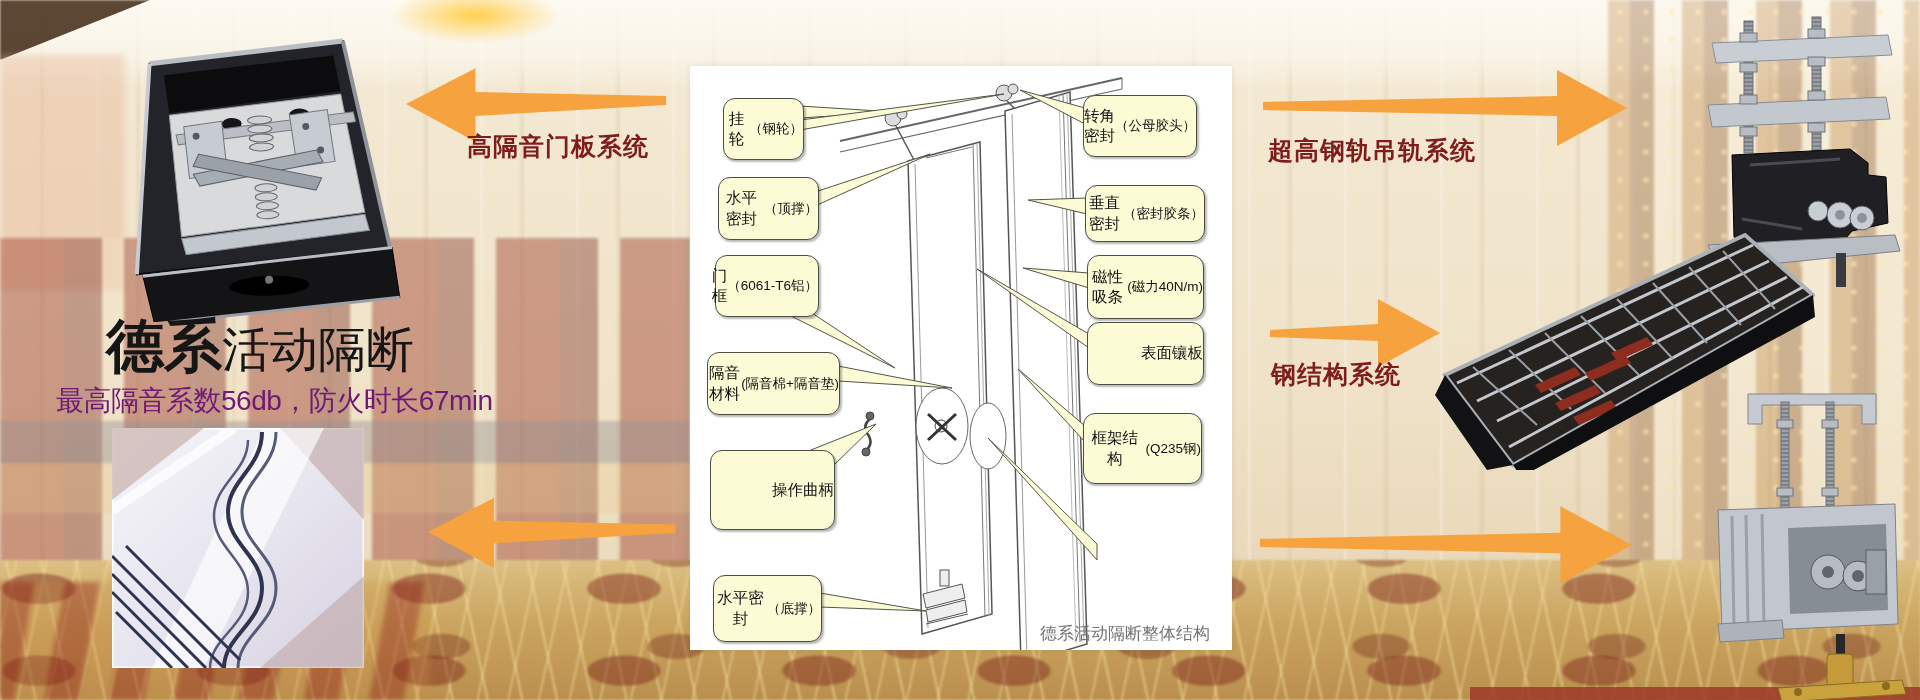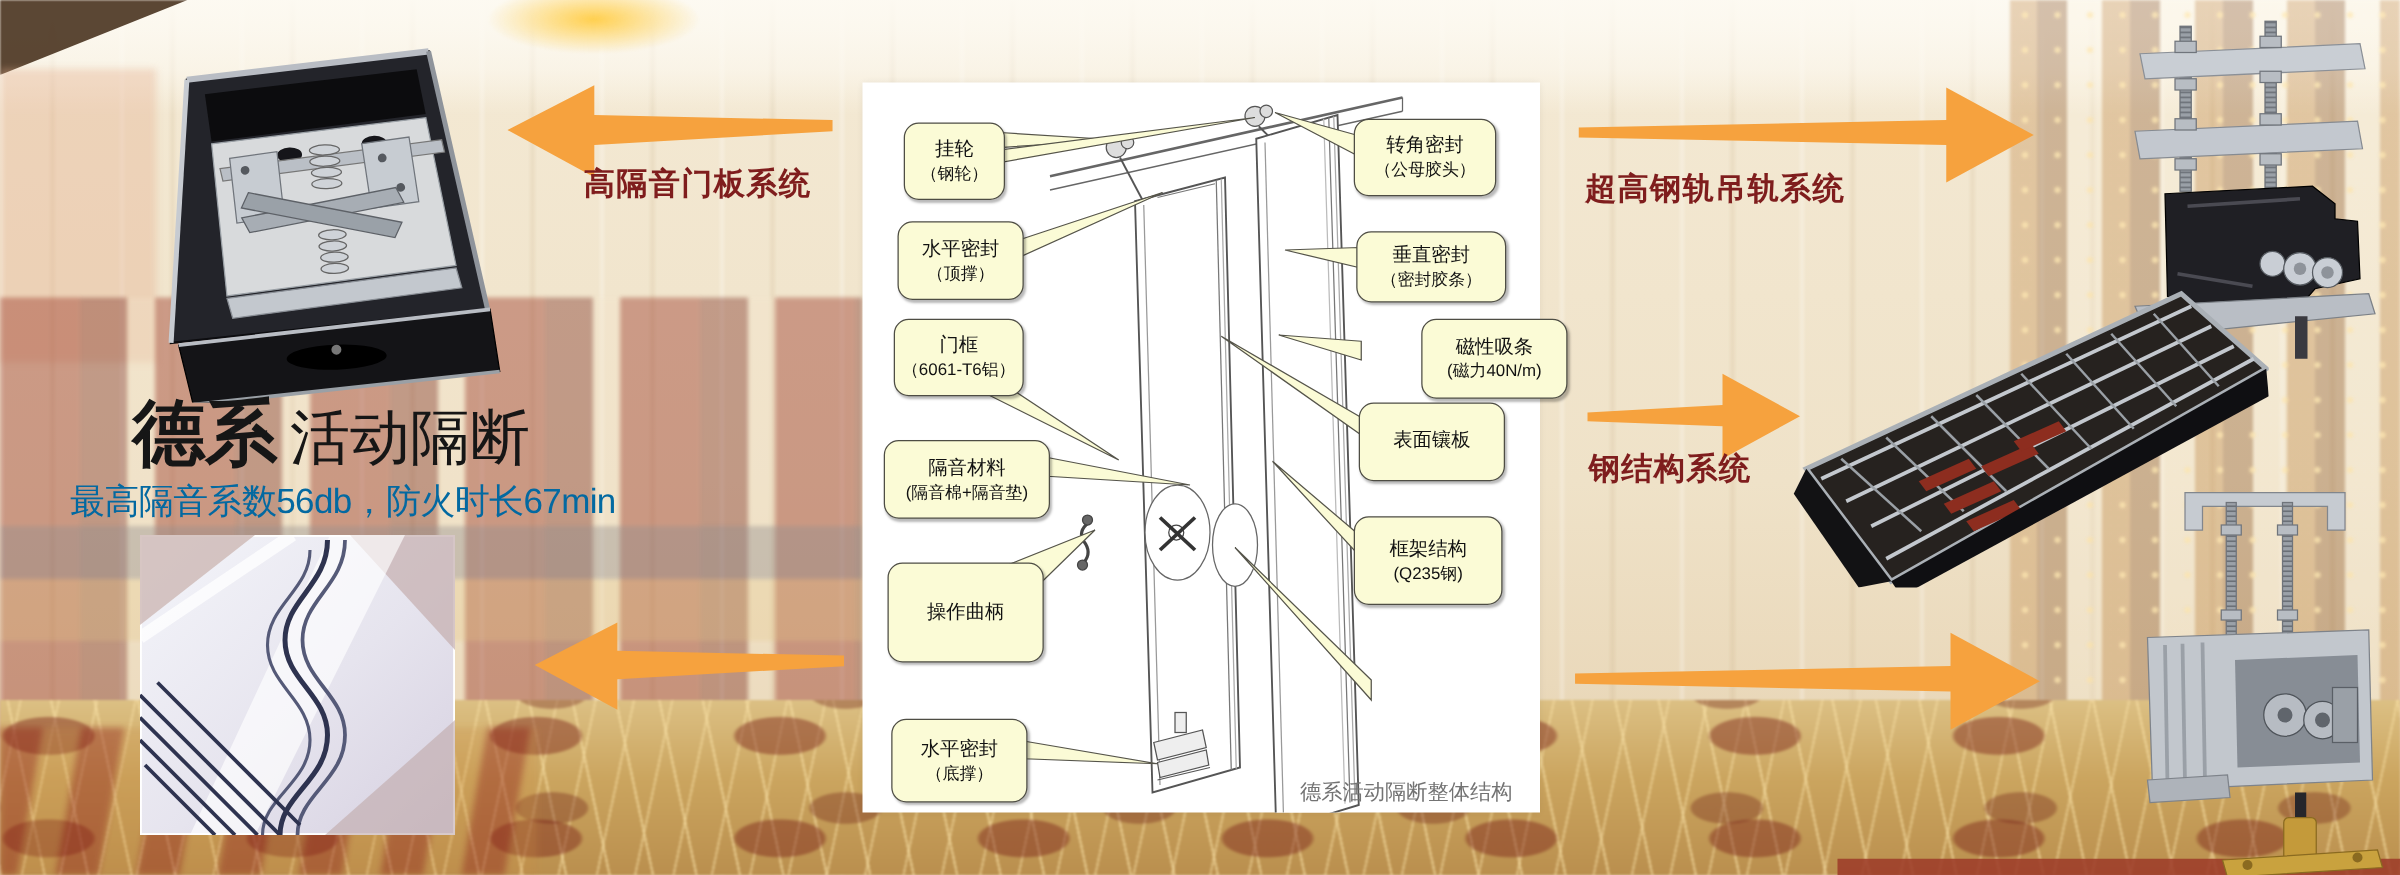--- a/index.html
+++ b/index.html
@@ -33,34 +33,34 @@
       repeating-linear-gradient(-78deg,rgba(248,224,165,.45) 0 2px,rgba(0,0,0,0) 2px 30px),
       linear-gradient(180deg,#dcc084 0%,#cba55f 45%,#ba8f4e 100%);}
   .bg-carpet-redL{left:0;bottom:0;width:430px;height:118px;opacity:.85;filter:blur(2.5px);
     background:repeating-linear-gradient(100deg,rgba(150,45,30,.55) 0 34px,rgba(202,142,72,.30) 34px 64px);}
   .bg-carpet-redR{right:0;bottom:0;width:450px;height:13px;background:#9c3a28;opacity:.85;}
   
   .center-panel{left:690px;top:66px;width:542px;height:584px;background:#fff;box-shadow:0 0 6px rgba(0,0,0,.08);}
   .diagram-svg{left:690px;top:66px;width:542px;height:584px;}
   
   .callout{position:absolute;background:#FBFBD6;border:1.6px solid #4E4D44;border-radius:12px;
-    box-shadow:1.5px 2px 2px rgba(0,0,0,.28);display:flex;flex-direction:column;align-items:center;
-    justify-content:center;text-align:center;color:#111;line-height:1.3;z-index:30;}
+    box-shadow:1.5px 2px 2px rgba(0,0,0,.28);display:flex;flex-direction:row;align-items:center;
+    justify-content:flex-end;text-align:center;color:#111;line-height:1.3;z-index:30;}
   .callout .c1{font-size:15.5px;font-weight:500;}
   .callout .c2{font-size:13.5px;font-weight:500;white-space:nowrap;}
   .caption{position:absolute;left:1040px;top:622px;width:195px;font-size:17px;color:#737373;z-index:30;}
   
   .arrow{position:absolute;z-index:25;}
   .arrow polygon{fill:#F6A23E;}
   .syslabel{position:absolute;z-index:26;font-weight:700;color:#7f1d1d;font-size:25px;letter-spacing:1px;white-space:nowrap;}
   
   .hero-title{position:absolute;left:106px;top:308px;z-index:22;color:#161616;white-space:nowrap;}
   .hero-title .tb{font-size:58px;font-weight:800;}
-  .hero-title .tr{font-size:48px;font-weight:500;margin-left:10px;}
-  .hero-sub{position:absolute;left:56px;top:382px;z-index:22;font-size:28px;color:#0369a1;letter-spacing:-0.5px;white-space:nowrap;}
+  .hero-title .tr{font-size:48px;font-weight:500;}
+  .hero-sub{position:absolute;left:56px;top:382px;z-index:22;font-size:28px;color:#701a75;letter-spacing:-0.5px;white-space:nowrap;}
   .photo{position:absolute;z-index:20;}
 </style>
 </head>
 <body>
 
 <div class="stage">
 
   <div class="abs bg-base"></div>
   <div class="abs bg-stripes"></div>
   <div class="abs bg-ceiling"></div>
@@ -328,21 +328,21 @@
   </div>
 
   <div class="callout" style="left:1085px;top:185px;width:118px;height:55px">
     <div class="c1">垂直密封</div>
     <div class="c2">（密封胶条）</div>
   </div>
   <div class="callout" style="left:1083px;top:95px;width:112px;height:60px">
     <div class="c1">转角密封</div>
     <div class="c2">（公母胶头）</div>
   </div>
-  <div class="callout" style="left:1137px;top:255px;width:115px;height:62px">
+  <div class="callout" style="left:1087px;top:255px;width:115px;height:62px">
     <div class="c1">磁性吸条</div>
     <div class="c2">(磁力40N/m)</div>
   </div>
   <div class="callout" style="left:1087px;top:322px;width:115px;height:61px">
     <div class="c1">表面镶板</div>
   </div>
   <div class="callout" style="left:1083px;top:413px;width:117px;height:69px">
     <div class="c1">框架结构</div>
     <div class="c2">(Q235钢)</div>
   </div>

